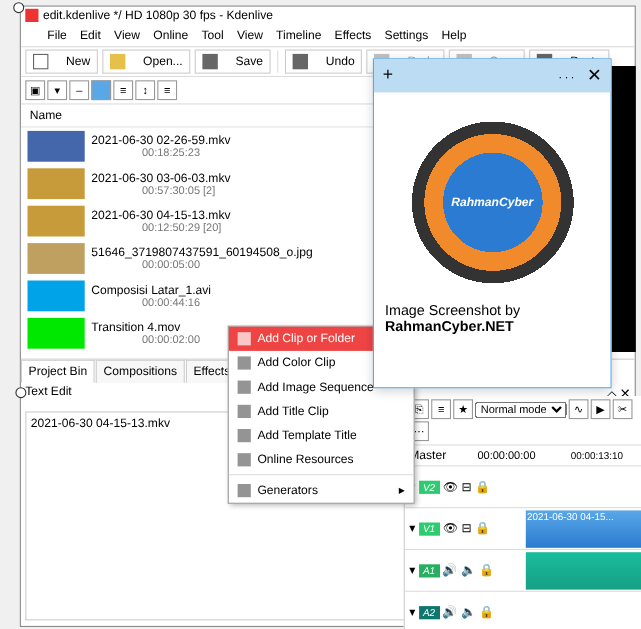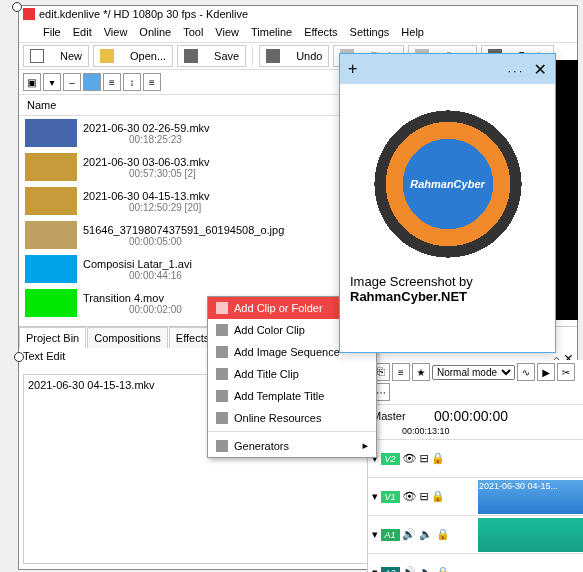--- a/index.html
+++ b/index.html
@@ -233,21 +233,21 @@
     <div class="sq">≡</div>
     <div class="sq">★</div>
     <select style="font-size:10px"><option>Normal mode</option></select>
     <div class="sq">∿</div>
     <div class="sq">▶</div>
     <div class="sq">✂</div>
     <div class="sq">⋯</div>
   </div>
   <div class="tl-toolbar">
     <span style="width:60px">Master</span>
-    <span style="font-size:14px">00:00:00:00</span>
+    <span style="font-size:10px">00:00:00:00</span>
     <span style="font-size:9px;margin-left:30px">00:00:13:10</span>
   </div>
   <div id="tracks">
       <div class="track">
         <div class="track-head">
     <span>▾</span>
     <span class="track-tag" style="background:#2ecc71">V2</span>
     <span>👁</span>
     <span>⊟</span>
     <span>🔒</span>

